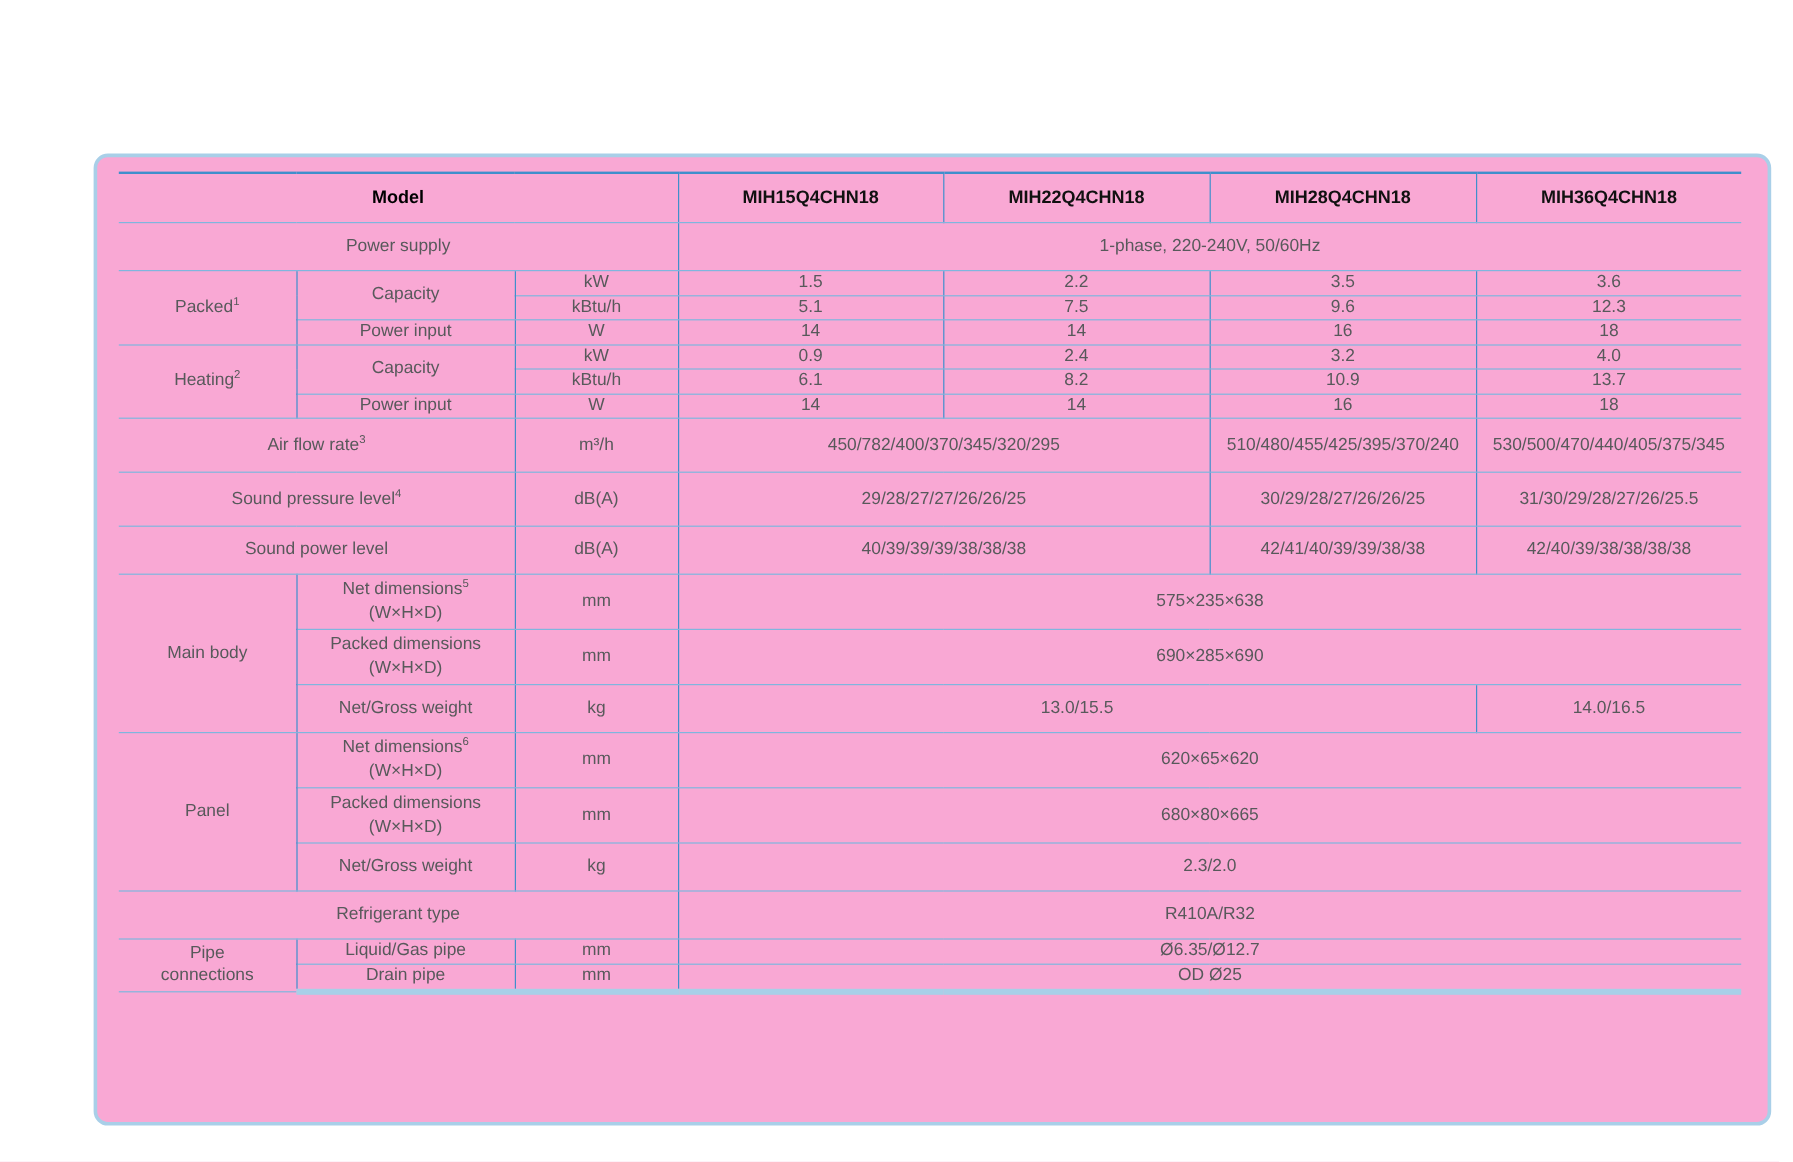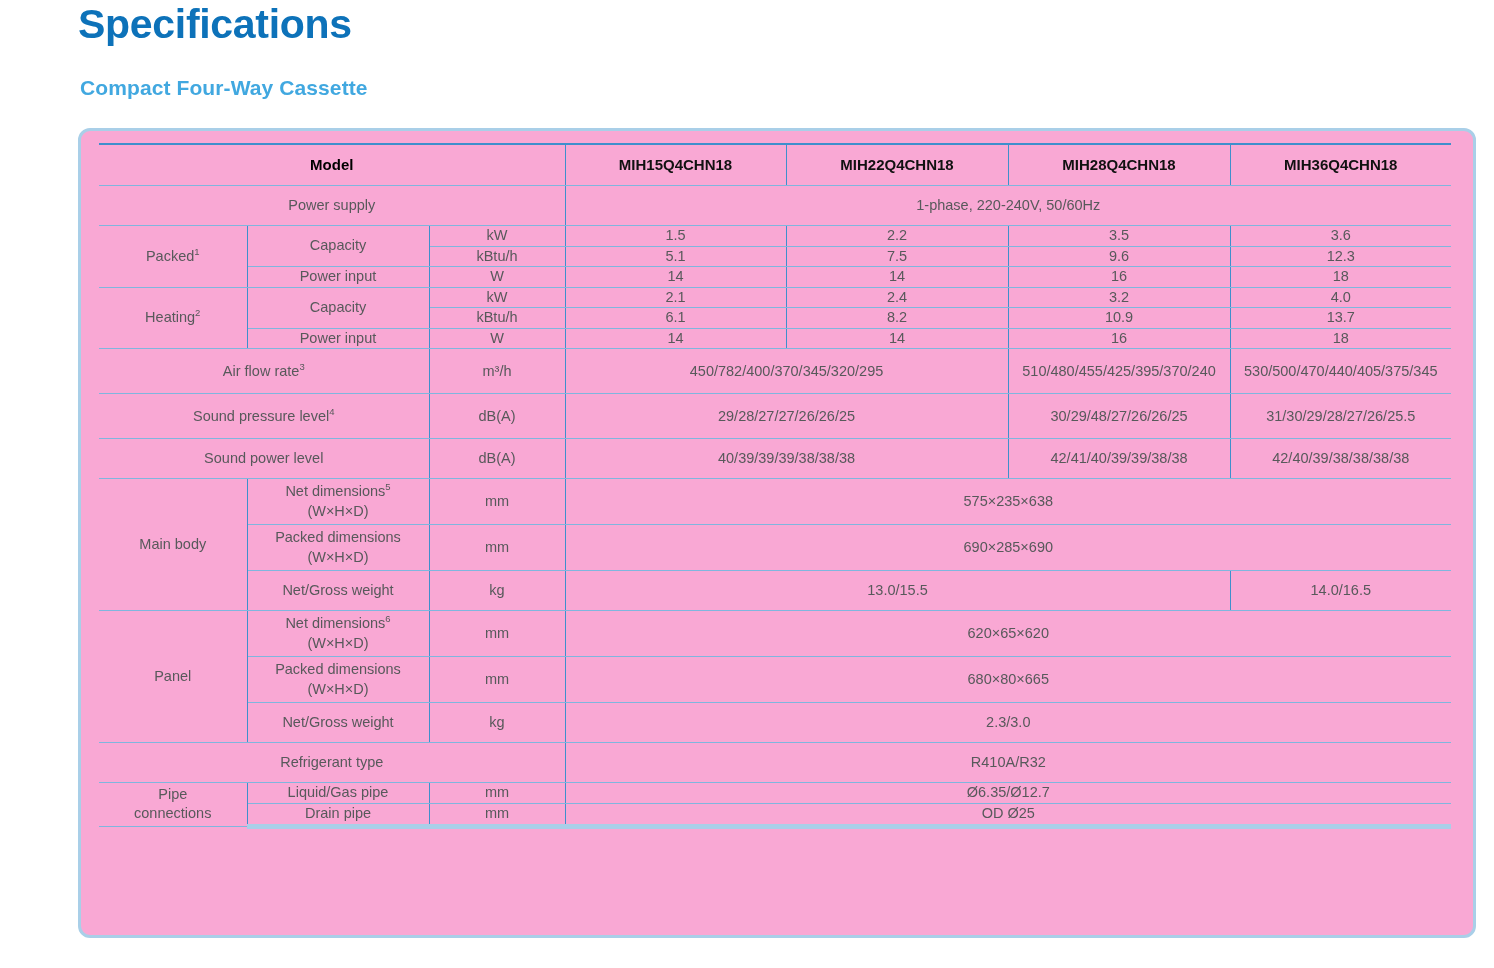--- a/index.html
+++ b/index.html
@@ -107,22 +107,20 @@
   .r46 { height: 46px; }
 
   .two-line { line-height: 1.3; }
   sup { font-size: 9.5px; vertical-align: super; line-height: 0; }
 </style>
 </head>
 <body>
 
 <div class="page">
 
-  <div class="title">Specifications</div>
-  <div class="subtitle">Compact Four-Way Cassette</div>
 
   <div class="frame">
     <div class="table-wrap">
       <table class="spec">
         <colgroup>
           <col style="width:148px">
           <col style="width:182px">
           <col style="width:136px">
           <col style="width:221px">
           <col style="width:222px">
@@ -166,21 +164,21 @@
           <td>14</td>
           <td>14</td>
           <td>16</td>
           <td>18</td>
         </tr>
 
         <tr class="r36">
           <td class="l" rowspan="3"><span>Heating</span><sup>2</sup></td>
           <td class="l" rowspan="2">Capacity</td>
           <td>kW</td>
-          <td>2.1</td>
+          <td>0.9</td>
           <td>2.4</td>
           <td>3.2</td>
           <td>4.0</td>
         </tr>
         <tr class="r36">
           <td>kBtu/h</td>
           <td>6.1</td>
           <td>8.2</td>
           <td>10.9</td>
           <td>13.7</td>
@@ -199,21 +197,21 @@
           <td>m³/h</td>
           <td colspan="2">450/782/400/370/345/320/295</td>
           <td>510/480/455/425/395/370/240</td>
           <td>530/500/470/440/405/375/345</td>
         </tr>
 
         <tr class="r45">
           <td class="l" colspan="2"><span>Sound pressure level</span><sup>4</sup></td>
           <td>dB(A)</td>
           <td colspan="2">29/28/27/27/26/26/25</td>
-          <td>30/29/48/27/26/26/25</td>
+          <td>30/29/28/27/26/26/25</td>
           <td>31/30/29/28/27/26/25.5</td>
         </tr>
 
         <tr class="r40">
           <td class="l" colspan="2">Sound power level</td>
           <td>dB(A)</td>
           <td colspan="2">40/39/39/39/38/38/38</td>
           <td>42/41/40/39/39/38/38</td>
           <td>42/40/39/38/38/38/38</td>
         </tr>
@@ -255,21 +253,21 @@
           <td class="l two-line">
             <span>Packed dimensions</span><br>
             <span>(W×H×D)</span>
           </td>
           <td>mm</td>
           <td colspan="4">680×80×665</td>
         </tr>
         <tr class="r40">
           <td class="l">Net/Gross weight</td>
           <td>kg</td>
-          <td colspan="4">2.3/3.0</td>
+          <td colspan="4">2.3/2.0</td>
         </tr>
 
         <tr class="r40">
           <td class="l" colspan="3">Refrigerant type</td>
           <td colspan="4">R410A/R32</td>
         </tr>
 
         <tr class="r36">
           <td class="l two-line" rowspan="2">
             <span>Pipe</span><br>

